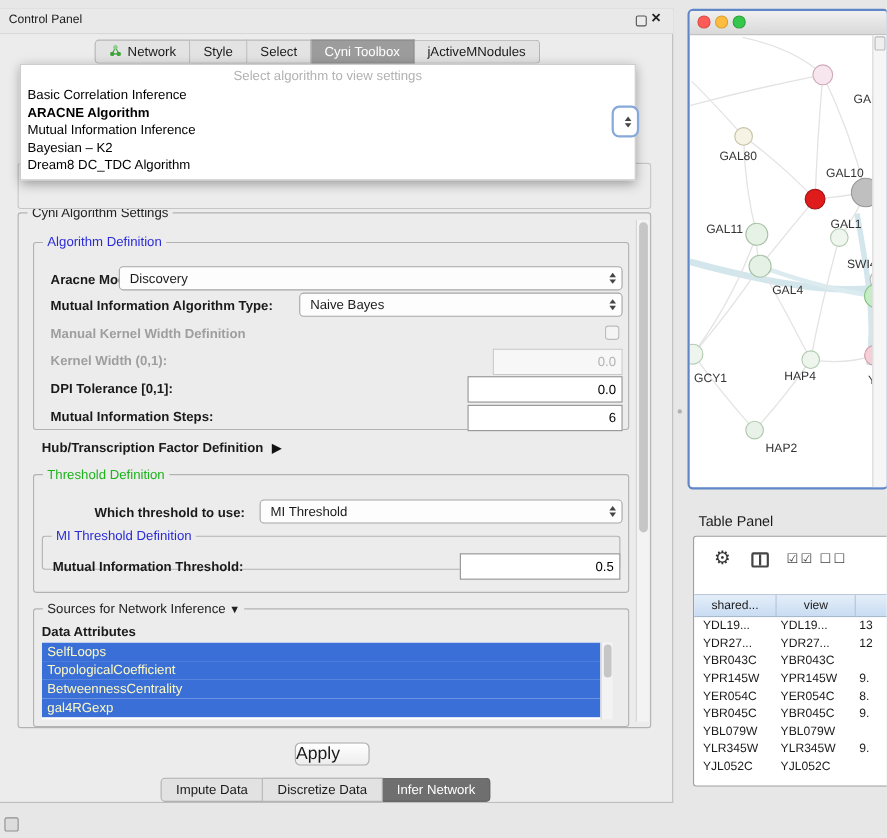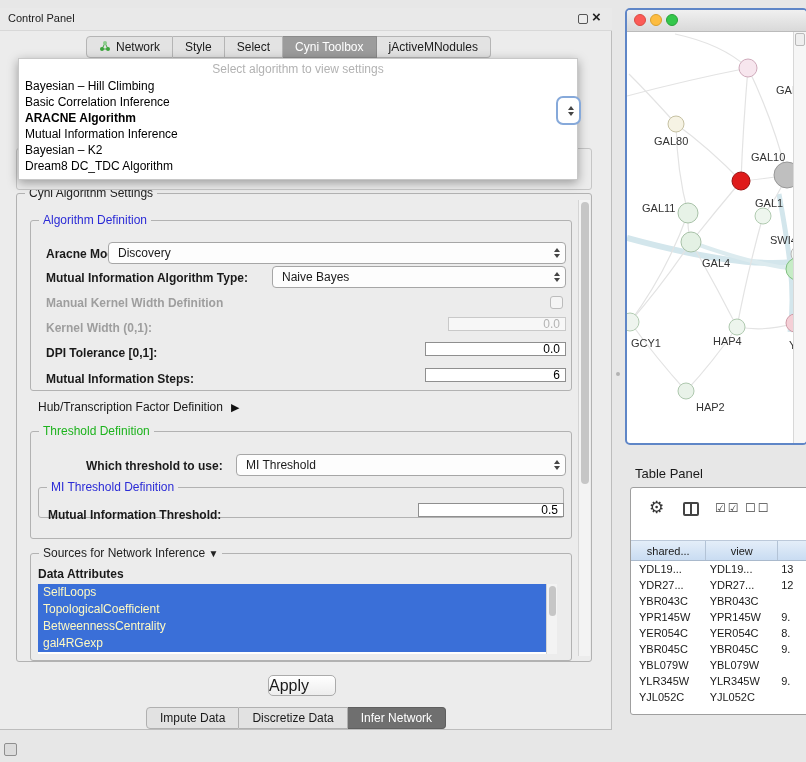--- a/index.html
+++ b/index.html
@@ -50,25 +50,25 @@
   
   .lbl{position:absolute;font-weight:bold;font-size:12px;white-space:nowrap}
   .lbl.gray{color:#9e9e9e}
   .combo{position:absolute;background:#fdfdfd;border:1px solid #a6a6a6;border-radius:4px;
          display:flex;align-items:center;padding:0 22px 0 9px;font-size:12px;height:22px}
   .spin{position:absolute;right:5px;top:50%;transform:translateY(-50%);display:flex;flex-direction:column;gap:2px;align-items:center}
   .spin i{display:block;width:0;height:0;border-left:3.5px solid transparent;border-right:3.5px solid transparent}
   .spin .up{border-bottom:4px solid #444}
   .spin .dn{border-top:4px solid #444}
   .field{position:absolute;border:1px solid #8f8f8f;background:#fff;font:12px "Liberation Sans",sans-serif;
-         text-align:right;padding:0 5px;height:14px;color:#000}
+         text-align:right;padding:0 5px;height:24px;color:#000}
   .field:disabled{border-color:#c9c9c9;background:#f7f7f7;color:#b3b3b3}
   #manual-kernel-checkbox{left:550px;top:296px;width:13px;height:13px;border:1px solid #bcbcbc;border-radius:3px;background:#f4f4f4}
 
-  #hub-row{left:38px;top:400px;font-weight:normal;font-size:12px}
+  #hub-row{left:38px;top:400px;font-weight:bold;font-size:12px}
   #hub-arrow{margin-left:8px;font-size:11px;color:#111}
 
   
   #attr-list{left:38px;top:584px;width:508px;height:70px;background:#fff;overflow:hidden}
   .src-item{height:17px;line-height:17px;padding-left:5px;background:#3a6fd8;color:#fef9c3;font-size:12px;white-space:nowrap;overflow:hidden}
 
   
   #apply-btn{left:268px;top:675px;width:68px;height:21px;border:1px solid #ababab;border-radius:5px;
              background:linear-gradient(#ffffff,#ededed);line-height:19px;font-size:16px}
   #bottom-tabs{left:146px;top:707px;height:22px}
@@ -141,21 +141,20 @@
     <div class="tab">
       <span>jActiveMNodules</span>
     </div>
   </div>
 
 <div class="abs" id="hidden-combo-box"></div>
 
 <div class="abs" id="algo-popup">
   <div id="algo-placeholder">Select algorithm to view settings</div>
   <div id="algo-list">
-      <div class="popup-item">Bayesian – Hill Climbing</div>
       <div class="popup-item">Basic Correlation Inference</div>
       <div class="popup-item sel">ARACNE Algorithm</div>
       <div class="popup-item">Mutual Information Inference</div>
       <div class="popup-item">Bayesian – K2</div>
       <div class="popup-item">Dream8 DC_TDC Algorithm</div>
     </div>
 </div>
 
 <div class="abs" id="combo-fragment">
   <span class="spin">

